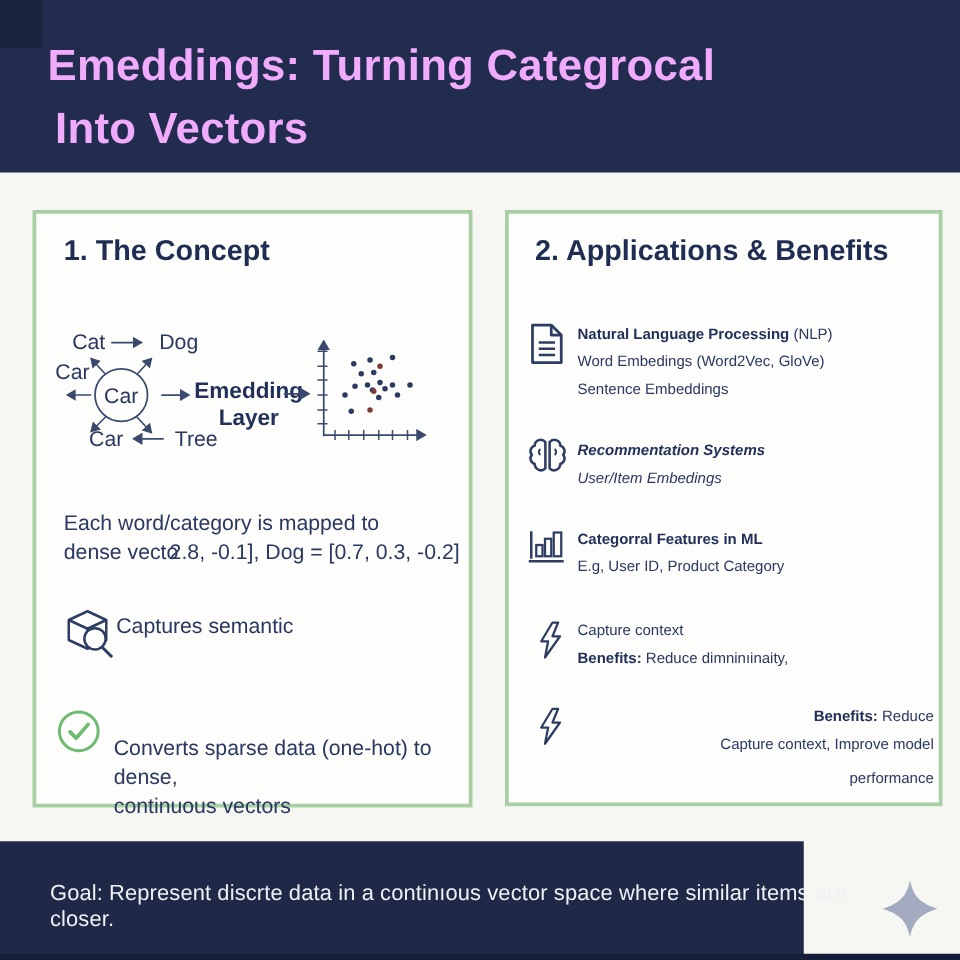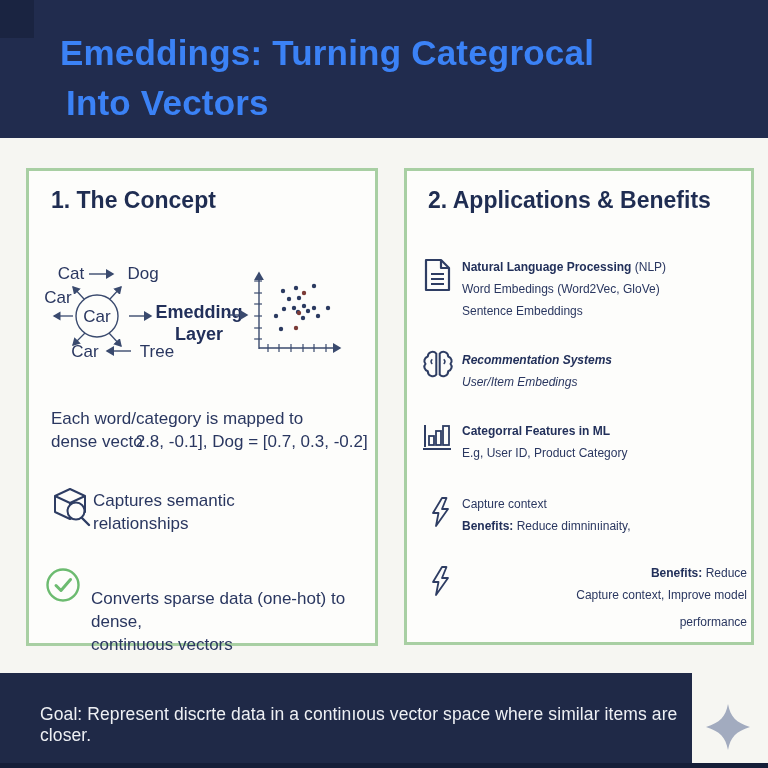--- a/index.html
+++ b/index.html
@@ -3,21 +3,21 @@
 <meta charset="utf-8">
 <style>
   * { margin:0; padding:0; box-sizing:border-box; }
   html,body { width:768px; height:768px; }
   body { font-family:"Liberation Sans", sans-serif; background:#f5f5f1; position:relative; overflow:hidden; }
   .stage { position:absolute; inset:0; width:768px; height:768px; background:#f6f6f2; }
 
   
   .header { position:absolute; left:0; top:0; width:768px; height:138px; background:#212c4e; }
   .header .corner { position:absolute; left:0; top:0; width:34px; height:38px; background:#1a2441; }
-  .title { position:absolute; left:38px; top:28px; color:#3b82f6; font-size:35px; font-weight:700; line-height:50px; letter-spacing:.2px;margin-left:22px; }
+  .title { position:absolute; left:38px; top:28px; color:#f0abfc; font-size:35px; font-weight:700; line-height:50px; letter-spacing:.2px; }
   .title .line2 { padding-left:6px; }
 
   
   .panel { position:absolute; background:#fdfdfb; border:3px solid #a8cfa3; }
   .panel-left  { left:26px;  top:168px; width:352px; height:478px; }
   .panel-right { left:404px; top:168px; width:350px; height:477px; }
   .panel-heading { position:absolute; font-size:23px; font-weight:700; color:#1f2d52; }
   .body-text { font-size:17px; color:#2a3760; line-height:23px; }
   .bold { font-weight:700; color:#22305a; }
 
@@ -37,21 +37,21 @@
   .app-icon { position:absolute; left:14px; }
   .app-text { position:absolute; left:55px; font-size:12px; color:#2a3760; line-height:22px; }
   .i1-icon { top:86px; }  .i1-text { top:85px; width:290px; }
   .i2-icon { top:177px; } .i2-text { top:178px;font-style:italic; }
   .i3-icon { top:252px; } .i3-text { top:249px; }
   .i4-icon { top:325px; } .i4-text { top:322px; width:285px; }
   .i5-icon { top:394px; } .i5-text { top:391px; width:285px;text-align:right; }
   .perf-line { margin-top:5px; }
 
   
-  .footer { position:absolute; left:0; top:673px; width:692px; height:95px; background:#1f2947; }
+  .footer { position:absolute; left:0; top:673px; width:643px; height:95px; background:#1f2947; }
   .footer-edge { position:absolute; left:0; bottom:0; width:768px; height:5px; background:#151e38; }
   .goal { position:absolute; left:40px; top:31px; width:680px; font-size:17.5px; color:#eef0f4; letter-spacing:.1px; }
   .sparkle { position:absolute; left:704px; top:31px; }
 
   svg text { font-family:"Liberation Sans", sans-serif; fill:#2a3760; }
   svg .svg-label { font-size:17px; }
   svg .svg-bold { font-size:18px; font-weight:700; fill:#22305a; }
 </style>
 </head>
 <body>
@@ -149,21 +149,20 @@
     </div>
 
     <svg class="concept-point cp1-icon" width="44" height="44" viewBox="0 0 44 44">
       <path d="M21 4 L36 11 V27 L21 34 L6 27 V11 Z" fill="none" stroke="#2e3d63" stroke-width="2" stroke-linejoin="round"></path>
       <path d="M6 11 L21 18 L36 11 M21 18 V34" fill="none" stroke="#2e3d63" stroke-width="2" stroke-linejoin="round"></path>
       <circle cx="27" cy="26" r="8.5" fill="#fdfdfb" stroke="#2e3d63" stroke-width="2"></circle>
       <line x1="33" y1="33" x2="40" y2="40" stroke="#2e3d63" stroke-width="2.4" stroke-linecap="round"></line>
     </svg>
     <div class="concept-point cp1-text body-text">
       <div>Captures semantic</div>
-      <div>relationships</div>
     </div>
 
     <svg class="concept-point cp2-icon" width="36" height="36" viewBox="0 0 36 36">
       <circle cx="18" cy="18" r="15.5" fill="none" stroke="#6cbb70" stroke-width="2.4"></circle>
       <path d="M11 18.5 L16 23.5 L25.5 12.5" fill="none" stroke="#6cbb70" stroke-width="3" stroke-linecap="round" stroke-linejoin="round"></path>
     </svg>
     <div class="concept-point cp2-text body-text">
       <div>Converts sparse data (one-hot) to dense,</div>
       <div>continuous vectors</div>
     </div>

